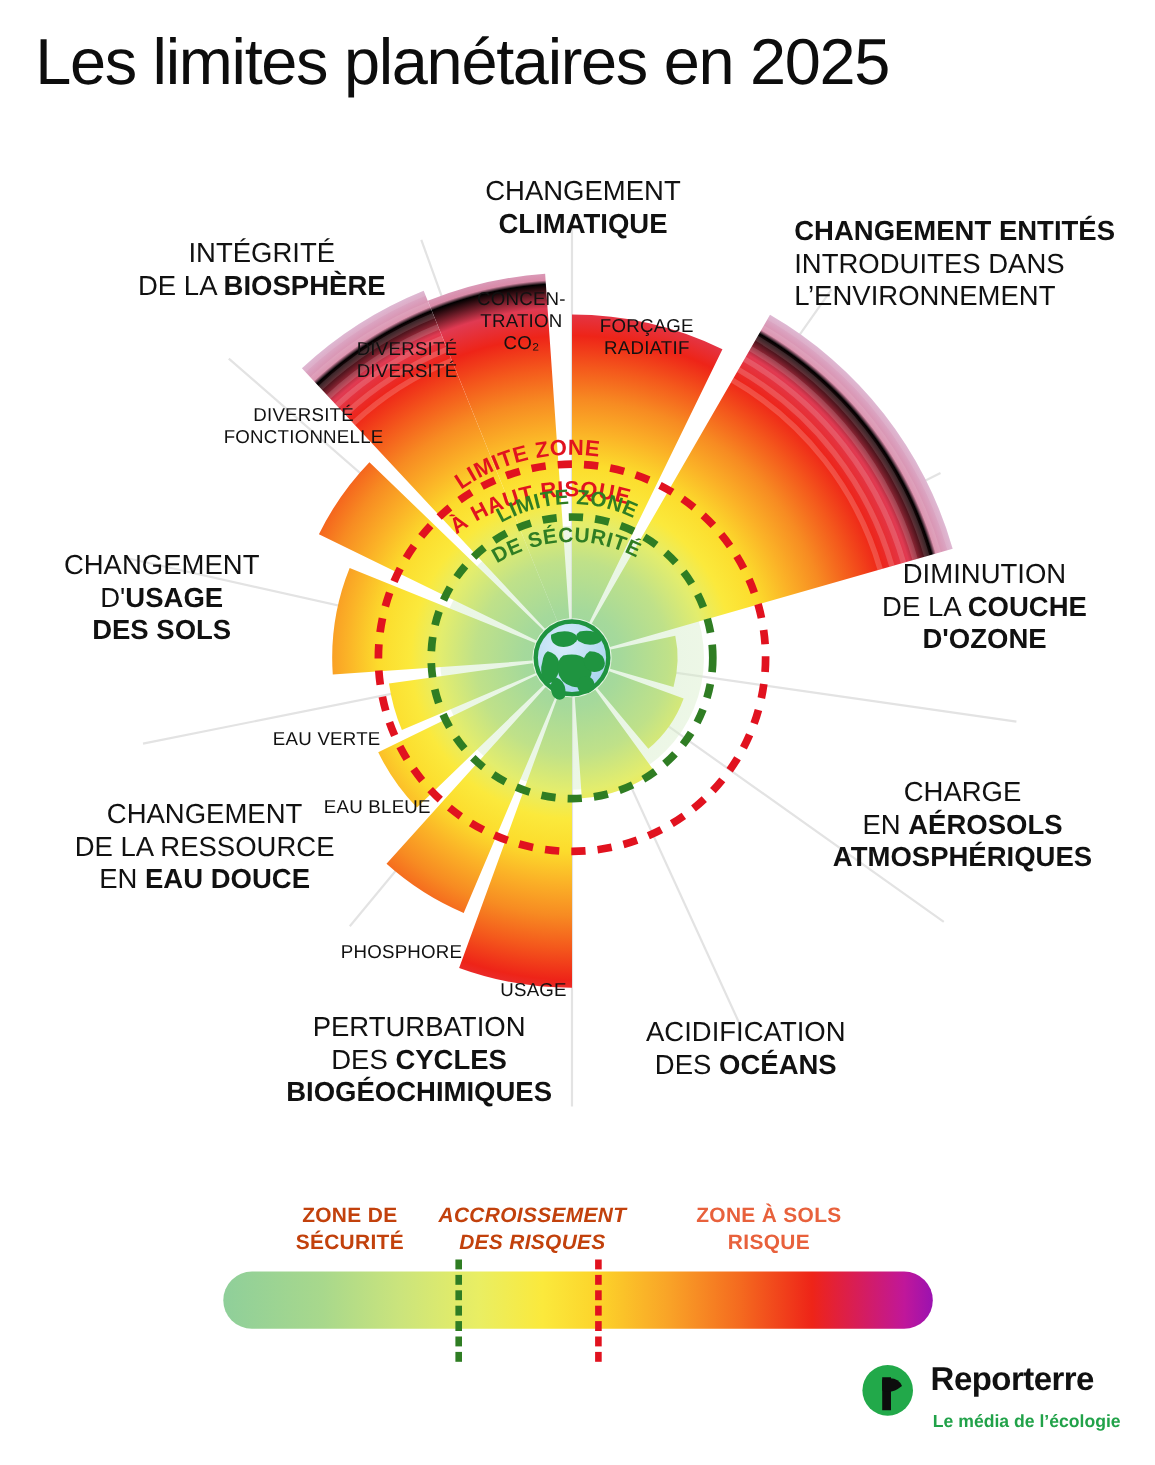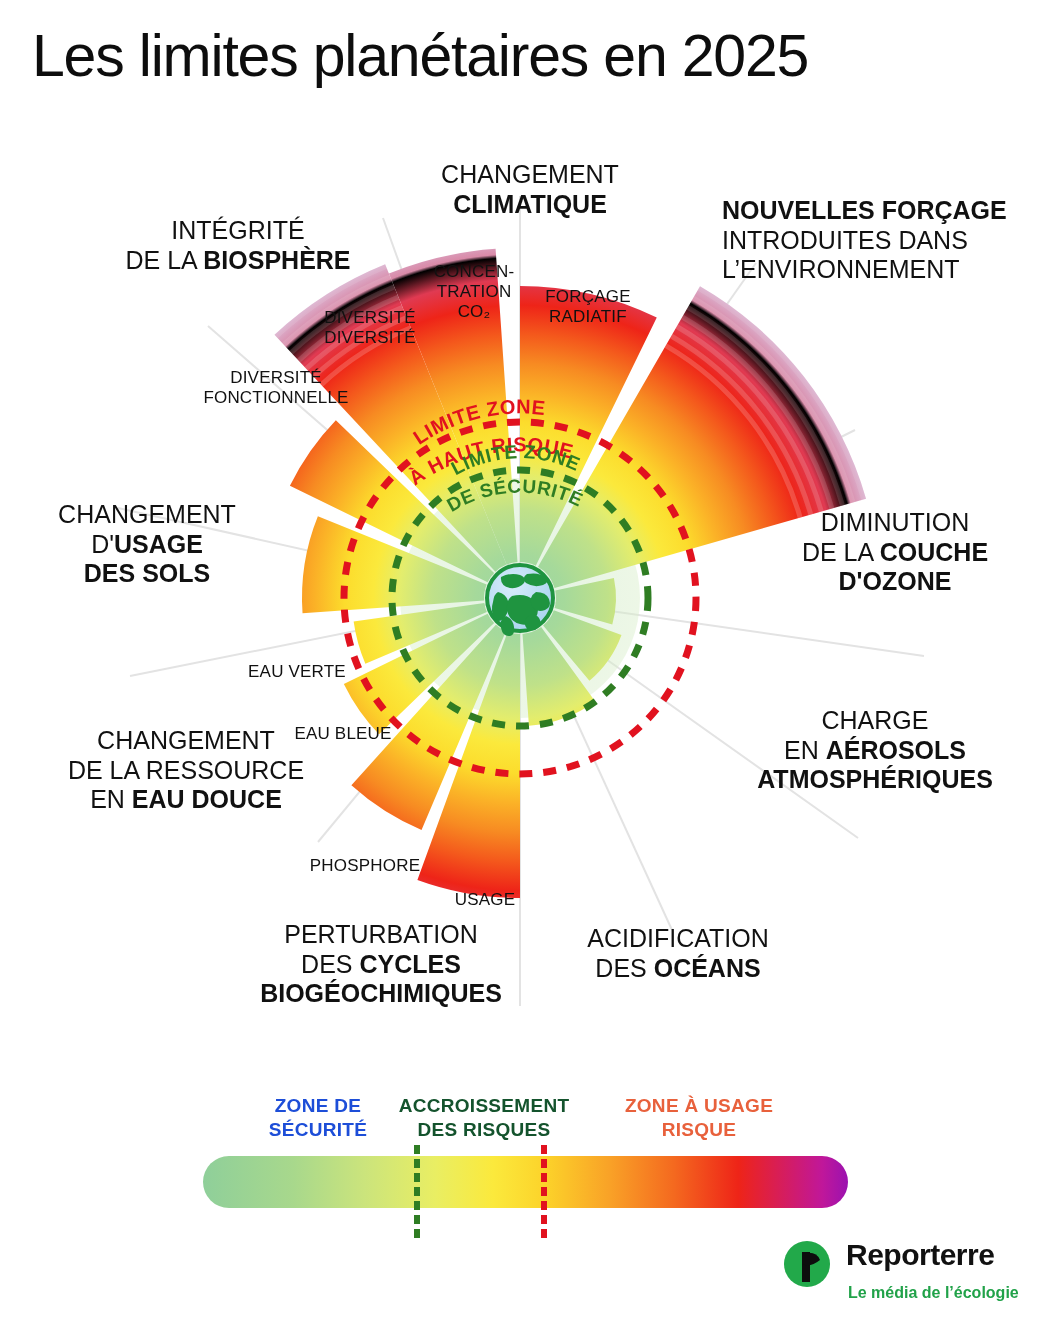--- a/index.html
+++ b/index.html
@@ -233,21 +233,21 @@
       </g>
     </g>
   </svg>
 
   <div class="lbl lbl-main ctr" style="left:400px; top:160px; width:260px;">
     <div>CHANGEMENT</div>
     <div><b>CLIMATIQUE</b></div>
   </div>
 
   <div class="lbl lbl-main lt" style="left:722px; top:196px; width:300px;">
-    <div><b>NOUVELLES FORÇAGE</b></div>
+    <div><b>CHANGEMENT ENTITÉS</b></div>
     <div>INTRODUITES DANS</div>
     <div>L’ENVIRONNEMENT</div>
   </div>
 
   <div class="lbl lbl-main ctr" style="left:760px; top:508px; width:270px;">
     <div>DIMINUTION</div>
     <div>DE LA <b>COUCHE</b></div>
     <div><b>D'OZONE</b></div>
   </div>
 
@@ -309,30 +309,30 @@
   <div class="lbl lbl-sub ctr" style="left:244px; top:662px; width:106px;">EAU VERTE</div>
 
   <div class="lbl lbl-sub ctr" style="left:290px; top:724px; width:106px;text-align:center;">EAU BLEUE</div>
 
   <div class="lbl lbl-sub ctr" style="left:308px; top:856px; width:114px;">PHOSPHORE</div>
 
   <div class="lbl lbl-sub ctr" style="left:440px; top:890px; width:90px;">USAGE</div>
 </div>
 
 <div id="legend">
-  <div class="leg-txt ctr" style="left: 256px; top: 14px; width: 124px; color: #1d4ed8;">
+  <div class="leg-txt ctr" style="left: 256px; top: 14px; width: 124px; color: #c2410c;">
     <div>ZONE DE</div>
     <div>SÉCURITÉ</div>
   </div>
-  <div class="leg-txt ctr" style="left: 394px; top: 14px; width: 180px; color: #14532d;">
+  <div class="leg-txt ctr" style="left: 394px; top: 14px; width: 180px; color: #c2410c; font-style: italic;">
     <div>ACCROISSEMENT</div>
     <div>DES RISQUES</div>
   </div>
   <div class="leg-txt ctr" style="left: 614px; top: 14px; width: 170px; color: rgb(232, 97, 60);">
-    <div>ZONE À USAGE</div>
+    <div>ZONE À SOLS</div>
     <div>RISQUE</div>
   </div>
 
   <div id="leg-bar"></div>
 
   <div class="leg-tick" id="tick-safe" style="left:414px;">
     <i style="background: rgb(47, 125, 35);"></i>
       <i style="background: rgb(47, 125, 35);"></i>
       <i style="background: rgb(47, 125, 35);"></i>
       <i style="background: rgb(47, 125, 35);"></i>

